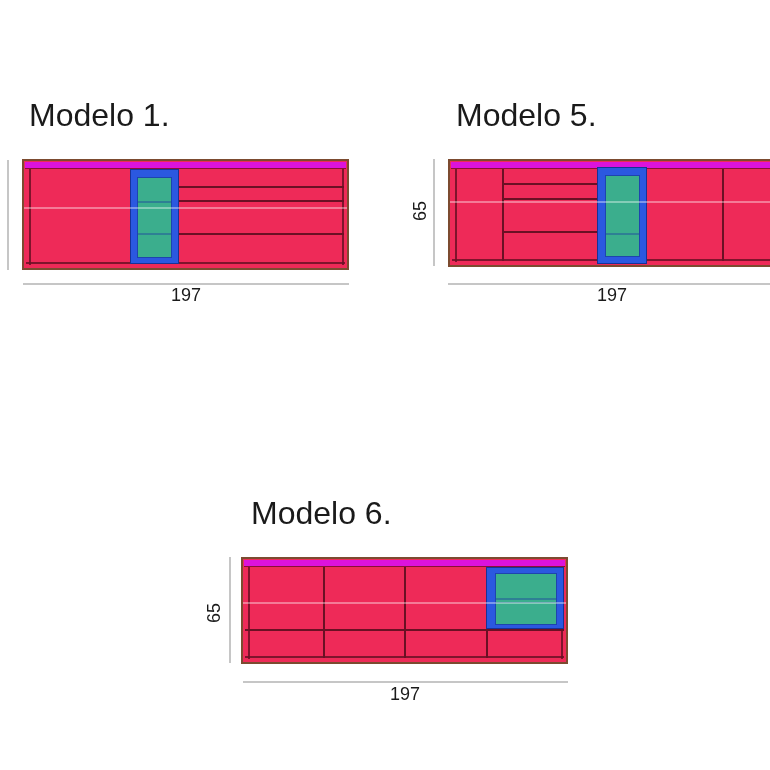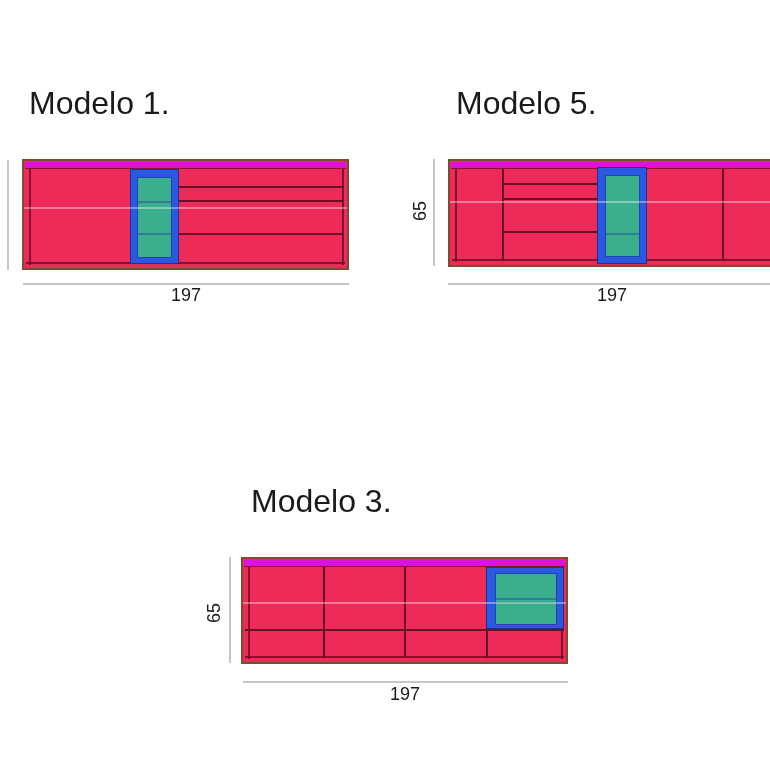--- a/index.html
+++ b/index.html
@@ -10,20 +10,21 @@
     background:#ffffff;
     font-family:"Liberation Sans", sans-serif;
   }
   .abs{position:absolute;}
   .model-title{
     position:absolute;
     font-size:32px;
     line-height:1.1;
     color:var(--text-dark,#1a1a1a);
     white-space:nowrap;
+    margin-top:12px;
   }
   .cabinet{
     position:absolute;
     background:var(--body-red,#EE2A58);
     border:2px solid var(--frame-brown,#7C4B30);
   }
   .cabinet.cropped-right{border-right:none;}
   .trim{
     position:absolute;left:1px;right:1px;top:1px;height:6px;
     background:var(--trim-magenta,#DC13DC);
@@ -115,21 +116,21 @@
     <div class="highlight" style="top:40px;"></div>
   </div>
 
   <div class="dim-line-v" style="left:433px;top:159px;height:107px;"></div>
   <div class="dim-label vertical" style="left:401px;top:201px;width:40px;height:20px;">65</div>
   <div class="dim-line-h" style="left:448px;top:283px;width:322px;"></div>
   <div class="dim-label" style="left:582px;top:286px;width:60px;">197</div>
 </div>
 
 <div class="abs" style="left:0;top:0;width:0;height:0;">
-  <div class="model-title" style="left:251px;top:484px;">Modelo 3.</div>
+  <div class="model-title" style="left:251px;top:484px;">Modelo 6.</div>
 
   <div class="cabinet" style="left:241px;top:557px;width:323px;height:103px;">
     <div class="trim"></div>
 
     <div class="vline frame-line" style="left:5px;top:8px;bottom:3px;"></div>
     <div class="vline frame-line" style="right:3px;top:8px;bottom:3px;"></div>
     <div class="hline frame-line" style="left:2px;right:2px;bottom:4px;"></div>
 
     <div class="vline" style="left:80px;top:8px;bottom:4px;"></div>
     <div class="vline" style="left:161px;top:8px;bottom:4px;"></div>

